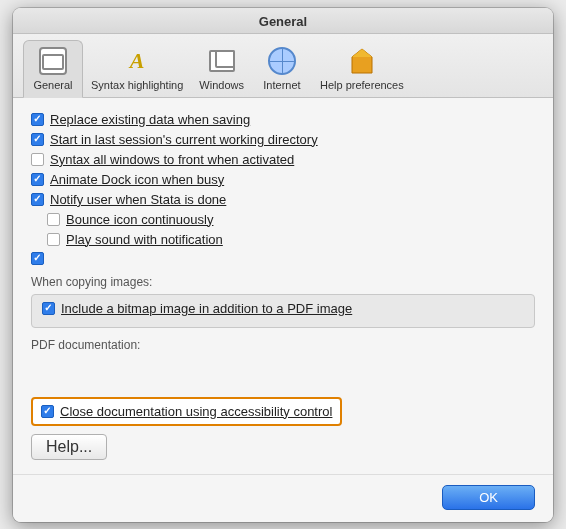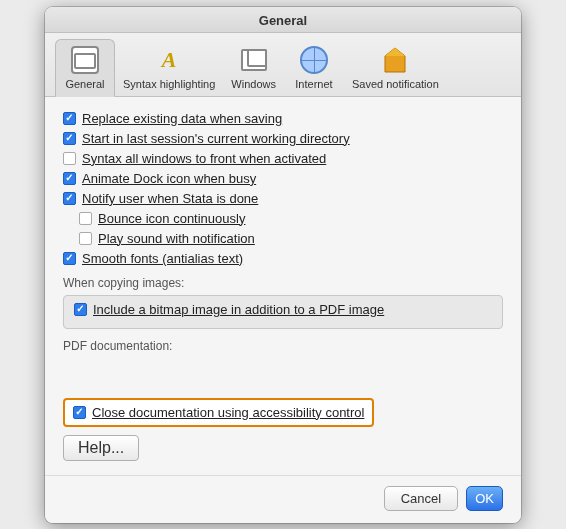--- a/index.html
+++ b/index.html
@@ -7,21 +7,21 @@
       font-family: -apple-system, BlinkMacSystemFont, "Helvetica Neue", Arial, sans-serif;
       font-size: 13px;
       background: #ebebeb;
       display: flex;
       justify-content: center;
       align-items: center;
       width: 566px;
       height: 529px;
     }
     .window {
-      width: 476px;
+      width: 540px;
       background: #f5f5f5;
       border-radius: 8px;
       box-shadow: 0 4px 20px rgba(0,0,0,0.4), 0 0 0 1px rgba(0,0,0,0.2);
       overflow: hidden;
     }
     .title-bar {
       background: linear-gradient(to bottom, #e8e8e8, #d8d8d8);
       padding: 6px 0 4px 0;
       text-align: center;
       border-bottom: 1px solid #c0c0c0;
@@ -217,21 +217,21 @@
     .btn-cancel {
       padding: 4px 16px;
       background: linear-gradient(to bottom, #ffffff, #e8e8e8);
       border: 1px solid #b0b0b0;
       border-radius: 5px;
       cursor: pointer;
       font-size: 13px;
       color: #333;
     }
     .btn-ok {
-      padding: 4px 8px;
+      padding: 4px 36px;
       background: linear-gradient(to bottom, #6baff5, #2a72e8);
       border: 1px solid #1a5cc0;
       border-radius: 5px;
       cursor: pointer;
       font-size: 13px;
       color: #fff;
       font-weight: 500;
     }
   </style>
 </head>
@@ -274,21 +274,21 @@
 
     <div class="toolbar-item">
       <div class="toolbar-icon">
         <div style="position:relative;width:28px;height:28px;">
           <svg width="28" height="28" viewBox="0 0 28 28">
             <polygon points="4,10 14,2 24,10 24,26 4,26" fill="#e8a020" stroke="#b87000" stroke-width="1"></polygon>
             <polygon points="4,10 14,2 24,10" fill="#f0b830"></polygon>
           </svg>
         </div>
       </div>
-      <span class="toolbar-label">Saved notification</span>
+      <span class="toolbar-label">Help preferences</span>
     </div>
   </div>
 
   <div class="content">
 
     <div id="checkbox-list">
         <div class="checkbox-row">
           <div class="checkbox checked"></div>
           <span class="checkbox-label">Replace existing data when saving</span>
         </div>
@@ -311,21 +311,20 @@
         <div class="checkbox-row indented">
           <div class="checkbox"></div>
           <span class="checkbox-label">Bounce icon continuously</span>
         </div>
         <div class="checkbox-row indented">
           <div class="checkbox"></div>
           <span class="checkbox-label">Play sound with notification</span>
         </div>
         <div class="checkbox-row">
           <div class="checkbox checked"></div>
-          <span class="checkbox-label">Smooth fonts (antialias text)</span>
         </div>
       </div>
 
     <div class="section-label">When copying images:</div>
     <div class="inset-box">
       <div class="checkbox-row">
         <div class="checkbox checked"></div>
         <span class="checkbox-label">Include a bitmap image in addition to a PDF image</span>
       </div>
     </div>
@@ -337,16 +336,15 @@
         <span class="checkbox-label">Close documentation using accessibility control</span>
       </div>
     </div>
 
     <div>
       <button class="help-button">Help...</button>
     </div>
   </div>
 
   <div class="bottom-bar">
-    <button class="btn-cancel">Cancel</button>
     <button class="btn-ok">OK</button>
   </div>
 </div>
 
 </body></html>

